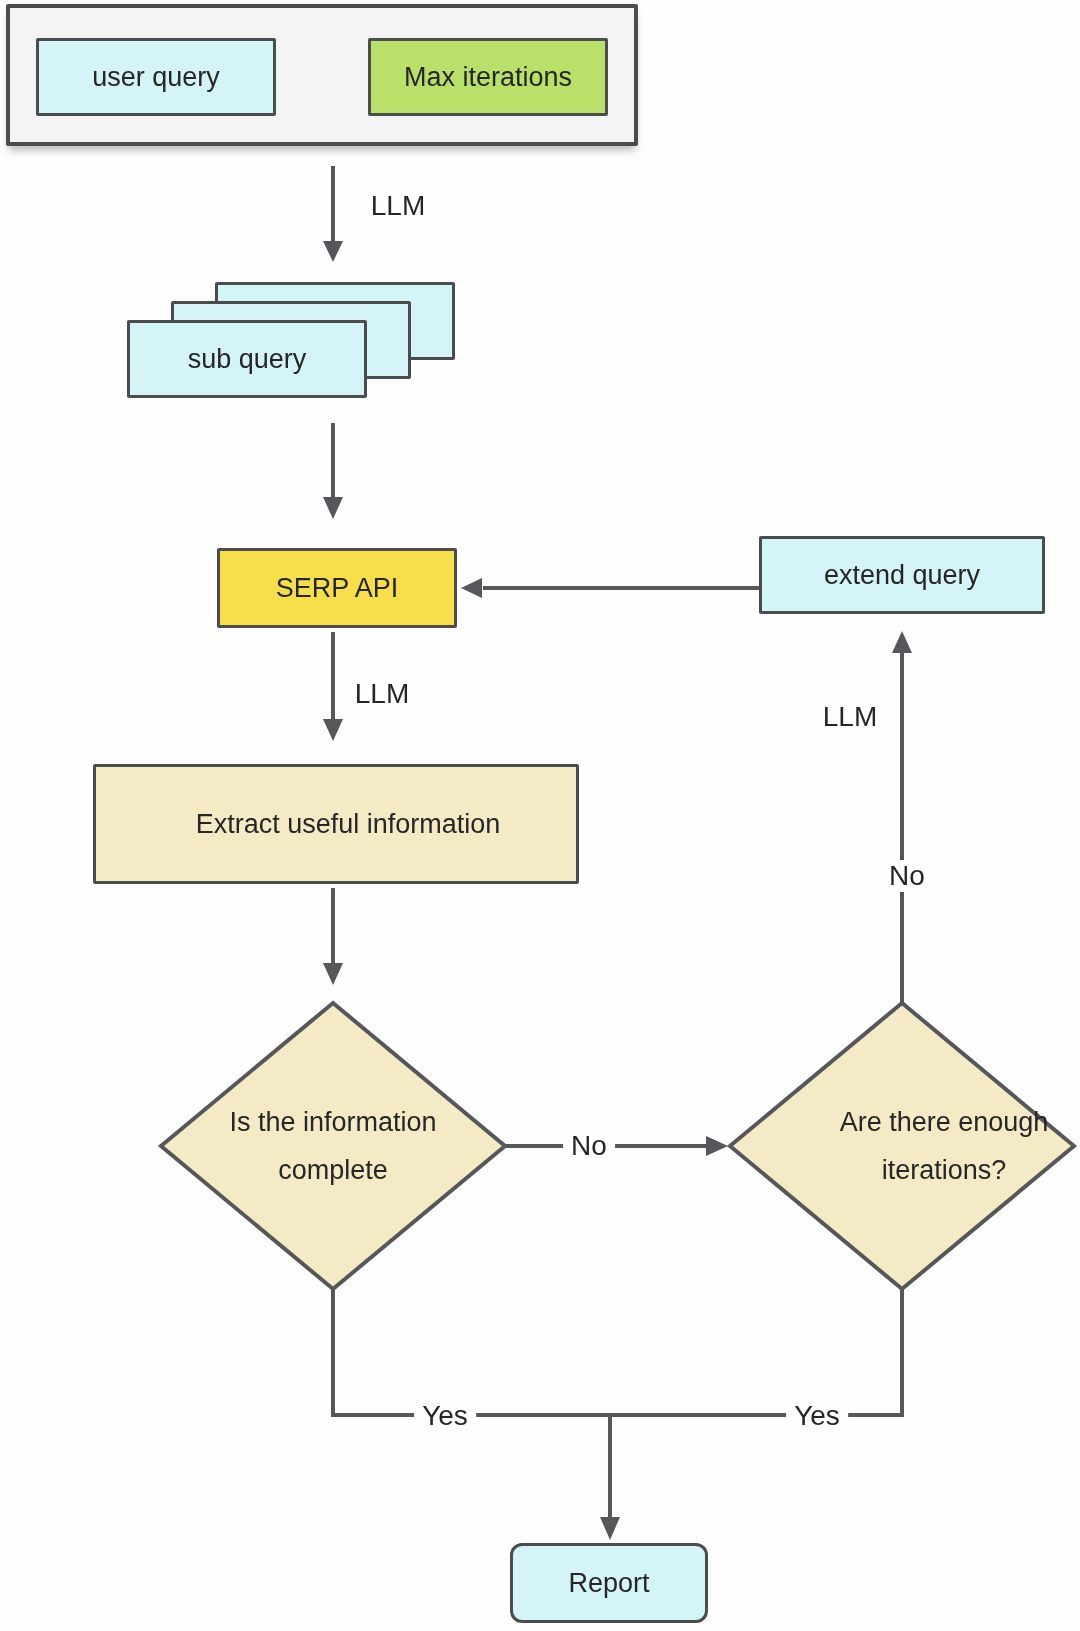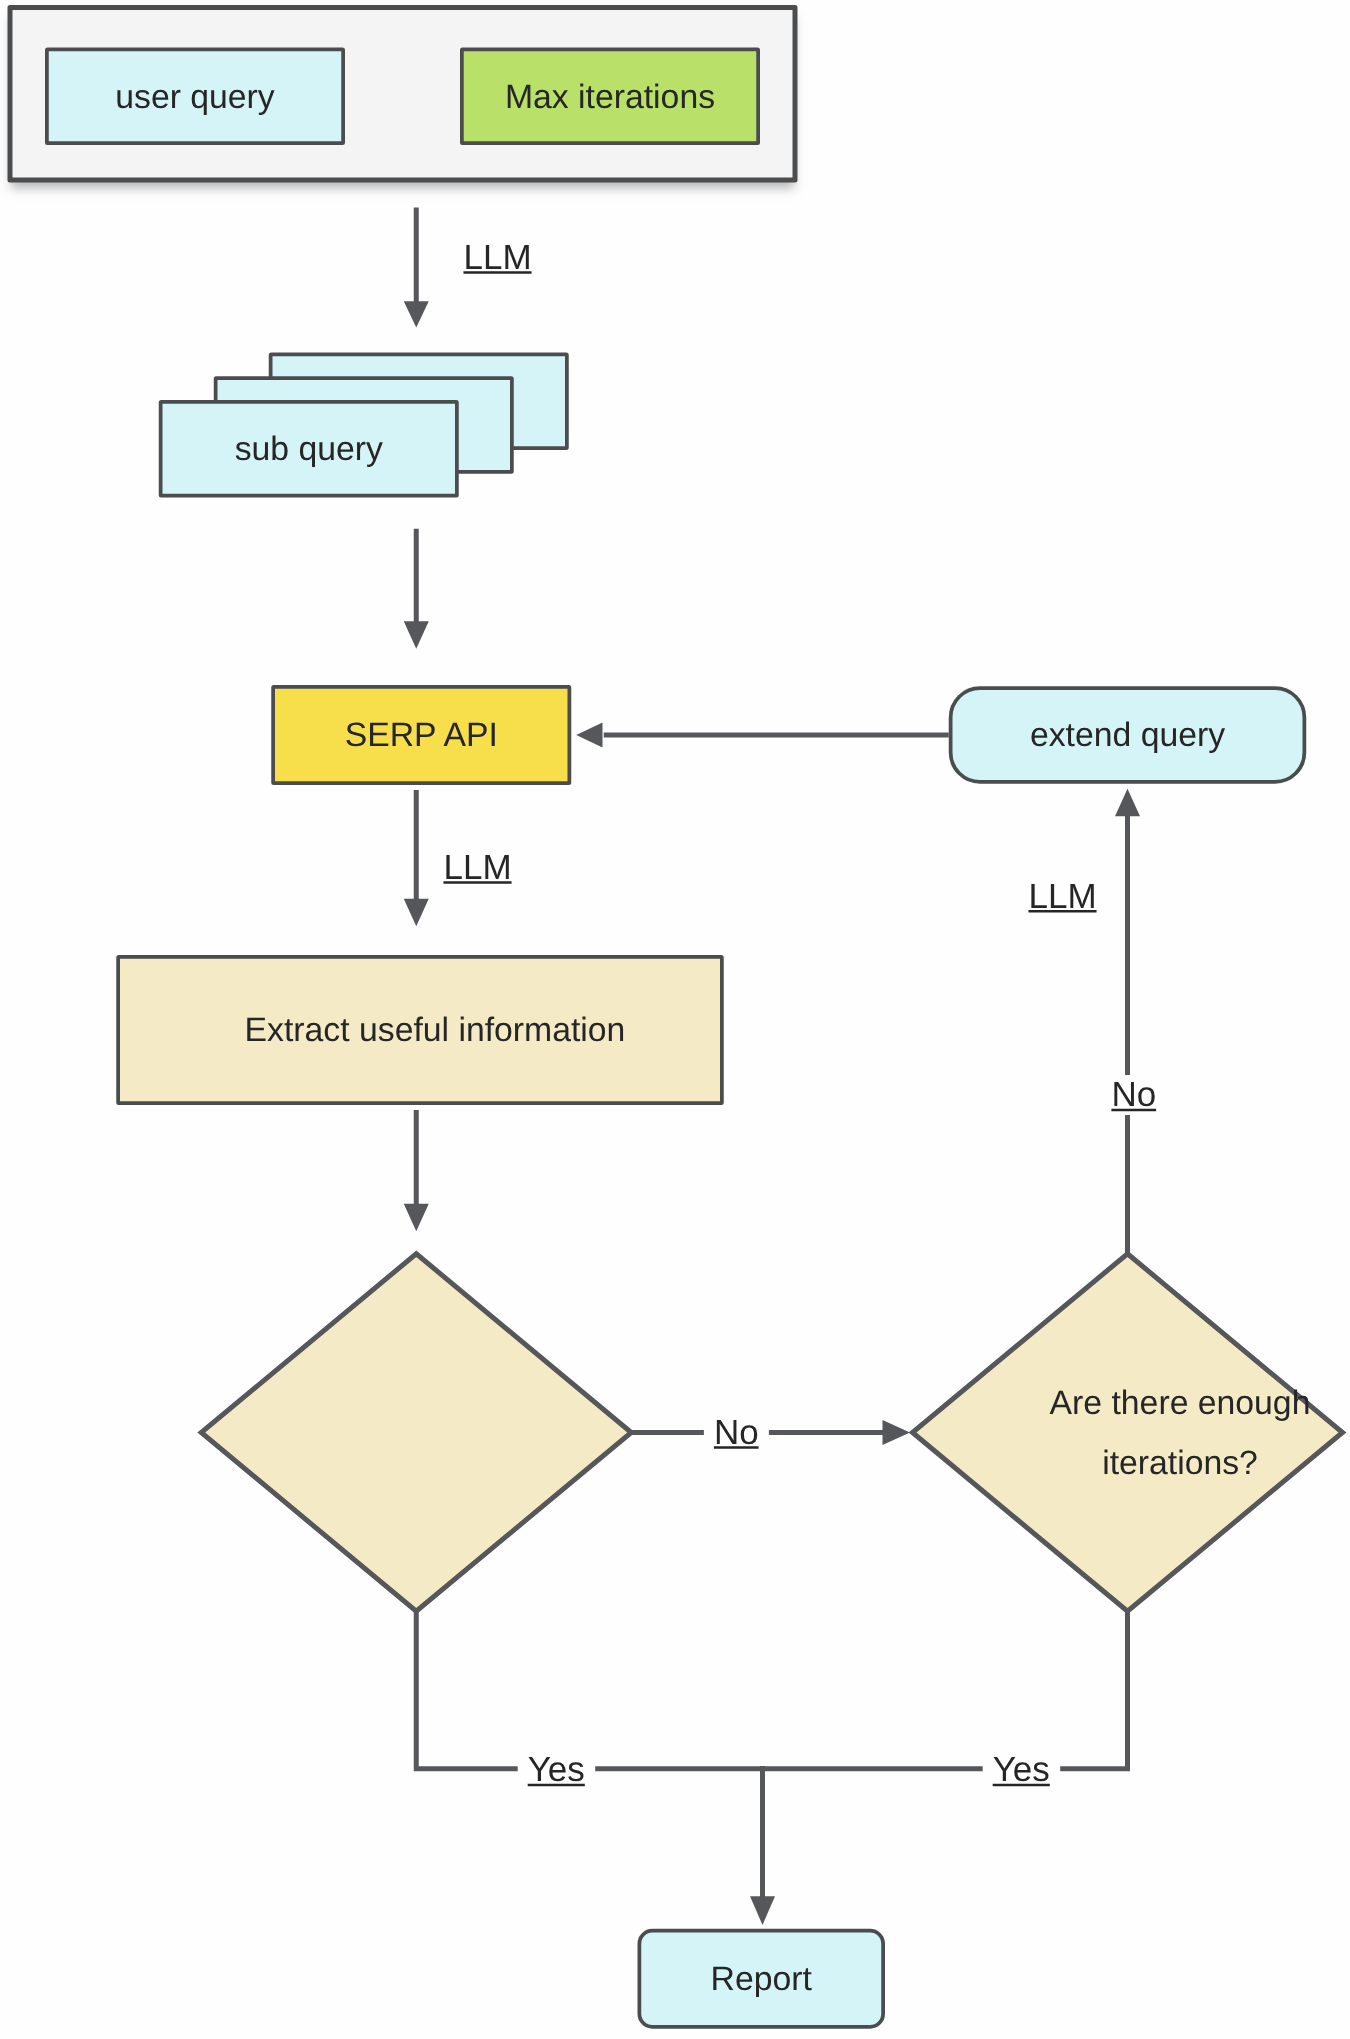--- a/index.html
+++ b/index.html
@@ -29,21 +29,21 @@
   .green{background:var(--green);}
   .yellow{background:var(--yellow);}
   .beige{background:var(--beige);padding-left:24px;}
   .diamond-label{
     position:absolute;transform:translate(-50%,-50%);text-align:center;
     font-size:27px;line-height:48px;white-space:nowrap;
   }
   .diamond-label span{display:block;}
   .edge-label{
     position:absolute;transform:translate(-50%,-50%);
-    font-size:28px;white-space:nowrap;text-decoration:underline;
+    font-size:28px;white-space:nowrap;
   }
   .masked{background:var(--page-bg);padding:0 8px;}
 </style>
 </head>
 <body>
 
 <div class="stage">
 
   <svg class="edges" viewBox="0 0 1080 1631">
 
@@ -102,26 +102,30 @@
   <div class="box container-box" style="left:6px;top:4px;width:632px;height:142px;"></div>
   <div class="box cyan" style="left:36px;top:38px;width:240px;height:78px;">user query</div>
   <div class="box green" style="left:368px;top:38px;width:240px;height:78px;">Max iterations</div>
 
   <div class="box cyan" style="left:215px;top:282px;width:240px;height:78px;"></div>
   <div class="box cyan" style="left:171px;top:301px;width:240px;height:78px;"></div>
   <div class="box cyan" style="left:127px;top:320px;width:240px;height:78px;">sub query</div>
 
   <div class="box yellow" style="left:217px;top:548px;width:240px;height:80px;text-align:center;">SERP API</div>
 
-  <div class="box cyan" style="left:759px;top:549px;width:286px;height:78px;border-radius:25px;">extend query</div>
+  <div class="box cyan" style="left:759px;top:536px;width:286px;height:78px;">extend query</div>
 
   <div class="box beige" style="left:93px;top:764px;width:486px;height:120px;">Extract useful information</div>
 
   <div class="box cyan" style="left:510px;top:1543px;width:198px;height:80px;border-radius:12px;">Report</div>
 
+  <div class="diamond-label" style="left:333px;top:1146px;">
+    <span>Is the information</span>
+    <span>complete</span>
+  </div>
   <div class="diamond-label" style="left:944px;top:1146px;">
     <span>Are there enough</span>
     <span>iterations?</span>
   </div>
 
   <div class="edge-label" style="left:398px;top:206px;">LLM</div>
   <div class="edge-label" style="left:382px;top:694px;">LLM</div>
   <div class="edge-label" style="left:850px;top:717px;">LLM</div>
   <div class="edge-label masked" style="left:907px;top:876px;">No</div>
   <div class="edge-label masked" style="left:589px;top:1146px;">No</div>

